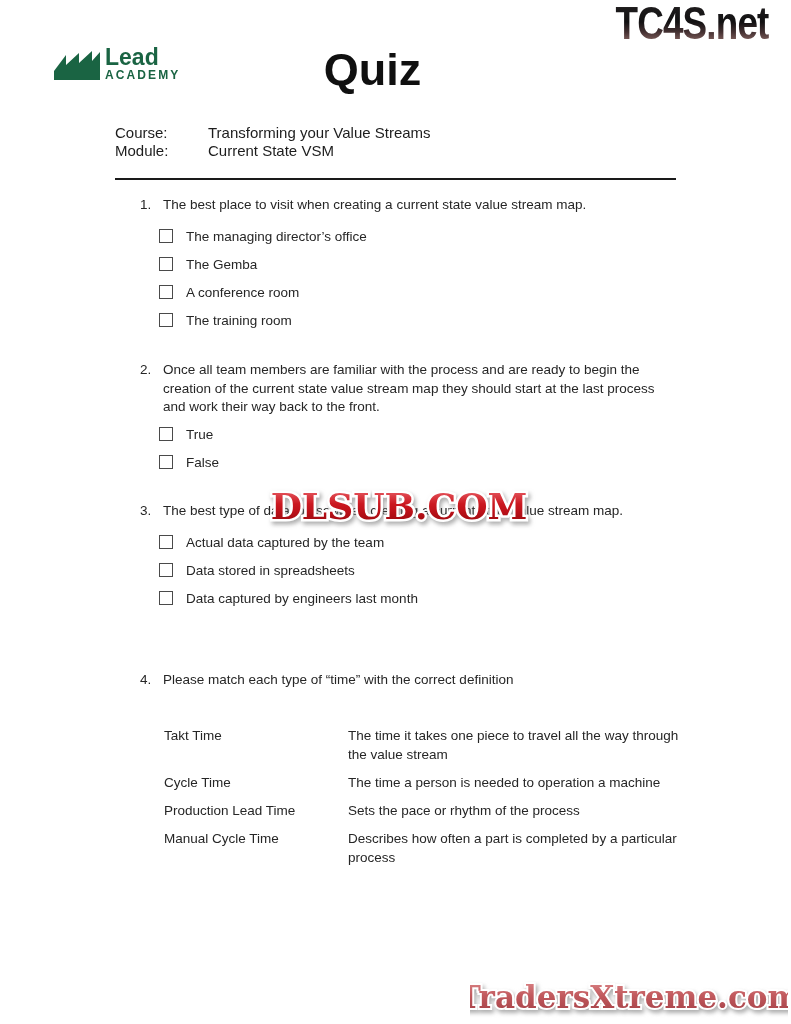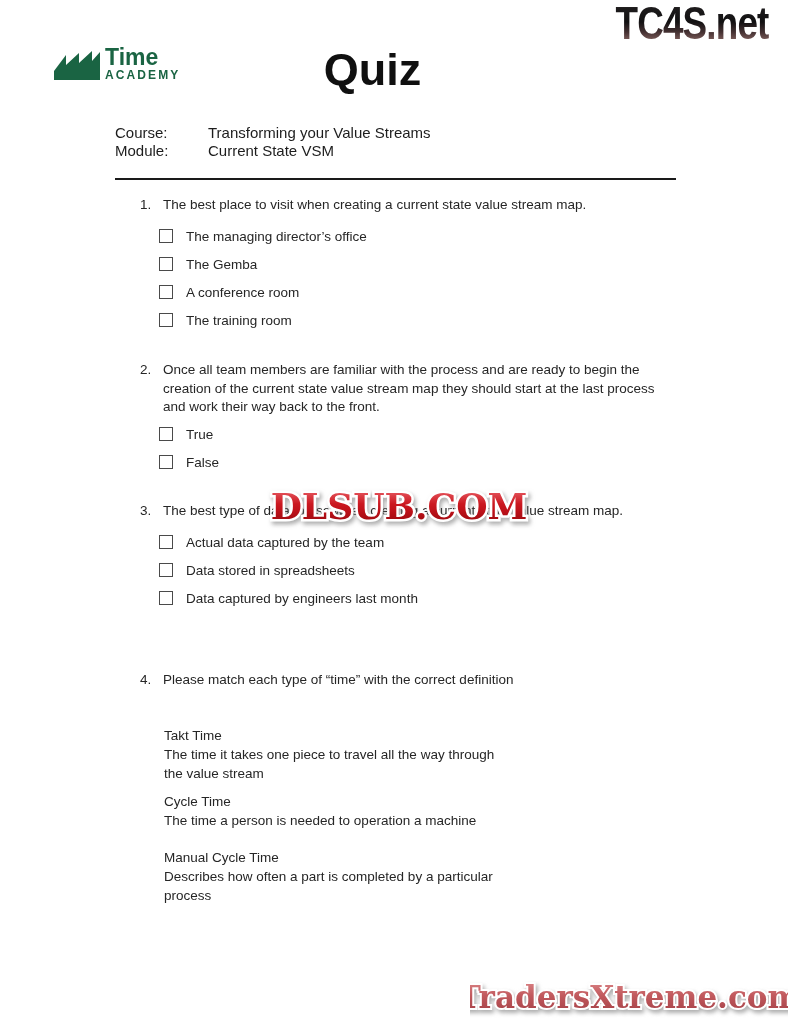--- a/index.html
+++ b/index.html
@@ -43,40 +43,40 @@
   .options { margin-left:19px; }
   .option { display:flex; align-items:center; height:19px; margin-bottom:9px;gap:8px; }
   .checkbox {
     width:12px; height:12px; flex:none;
     border:1px solid #4a4a4a; background:#ffffff; margin-right:5px;
   }
   .option-label { font-size:13.5px; line-height:19px; }
 
   
   .match { position:absolute; left:164px; top:726px; font-size:13.5px; line-height:19px; }
-  .match-row { display:flex; margin-bottom:9px;flex-direction:column; }
+  .match-row { display:flex; margin-bottom:9px; }
   .match-term { width:184px; flex:none; }
   .match-def { width:348px; }
 
   
   .wm-tc { position:absolute; left:592px; top:1px; }
   .wm-dl { position:absolute; left:248px; top:479px; }
   .wm-tx { position:absolute; left:470px; top:971px; }
 </style>
 </head>
 <body>
 
 <div class="page">
 
   <div class="logo">
     <svg class="logo-icon" viewBox="0 0 50 36">
       <polygon points="2,34 2,25 14,9 14,19 27,7 27,17 40,5 40,15 48,6 48,34" fill="#1a6443"></polygon>
     </svg>
     <div class="logo-text">
-      <span class="logo-name" style="color:#1a6443">Time</span>
+      <span class="logo-name" style="color:#1a6443">Lead</span>
       <span class="logo-sub" style="color:#1a6443">ACADEMY</span>
     </div>
   </div>
 
   <div class="quiz-title">Quiz</div>
 
   <div class="wm-tc">
     <svg width="198" height="47" viewBox="0 0 198 47">
       <defs>
         <linearGradient id="gradTC" x1="0" y1="0" x2="0" y2="1">
@@ -191,20 +191,22 @@
   <div class="match">
     <div class="match-row">
       <span class="match-term">Takt Time</span>
       <span class="match-def">The time it takes one piece to travel all the way through the value stream</span>
     </div>
     <div class="match-row">
       <span class="match-term">Cycle Time</span>
       <span class="match-def">The time a person is needed to operation a machine</span>
     </div>
     <div class="match-row">
+      <span class="match-term">Production Lead Time</span>
+      <span class="match-def">Sets the pace or rhythm of the process</span>
     </div>
     <div class="match-row">
       <span class="match-term">Manual Cycle Time</span>
       <span class="match-def">Describes how often a part is completed by a particular process</span>
     </div>
   </div>
 
   <div class="wm-tx">
     <svg width="318" height="52" viewBox="0 0 318 52">
       <defs>

